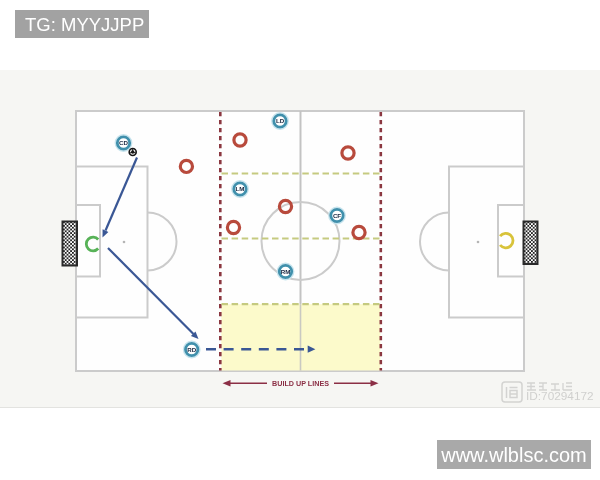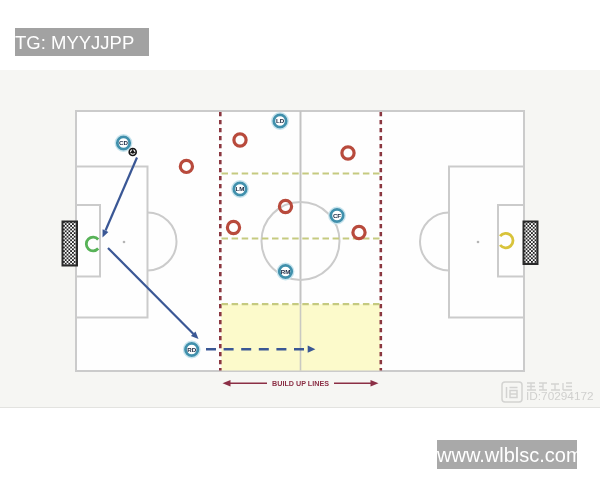--- a/index.html
+++ b/index.html
@@ -1,19 +1,19 @@
 <!DOCTYPE html>
 <html><head>
 <meta charset="utf-8">
 <style>
   html,body{margin:0;padding:0;}
   body{width:600px;height:480px;background:#ffffff;font-family:"Liberation Sans",sans-serif;position:relative;overflow:hidden;}
   .band{position:absolute;left:0;top:70px;width:600px;height:337px;background:#f6f6f3;border-bottom:1px solid #e3e3e0;}
-  .tg{position:absolute;left:15px;top:28px;width:134px;height:28px;background:#a2a2a2;color:#ffffff;font-size:18.5px;line-height:30px;padding-left:0;box-sizing:border-box;}
-  .urlbar{position:absolute;left:437px;top:440px;width:140px;height:29px;background:#a9a9a9;color:#ffffff;font-size:20px;line-height:31px;text-align:center;}
+  .tg{position:absolute;left:15px;top:10px;width:134px;height:28px;background:#a2a2a2;color:#ffffff;font-size:18.5px;line-height:30px;padding-left:10px;box-sizing:border-box;}
+  .urlbar{position:absolute;left:437px;top:440px;width:154px;height:29px;background:#a9a9a9;color:#ffffff;font-size:20px;line-height:31px;text-align:center;}
   svg{position:absolute;left:0;top:0;}
 </style>
 </head>
 <body>
 
 <div class="band"></div>
 
 <div class="tg">TG: MYYJJPP</div>
 
 <svg width="600" height="480" viewBox="0 0 600 480">

